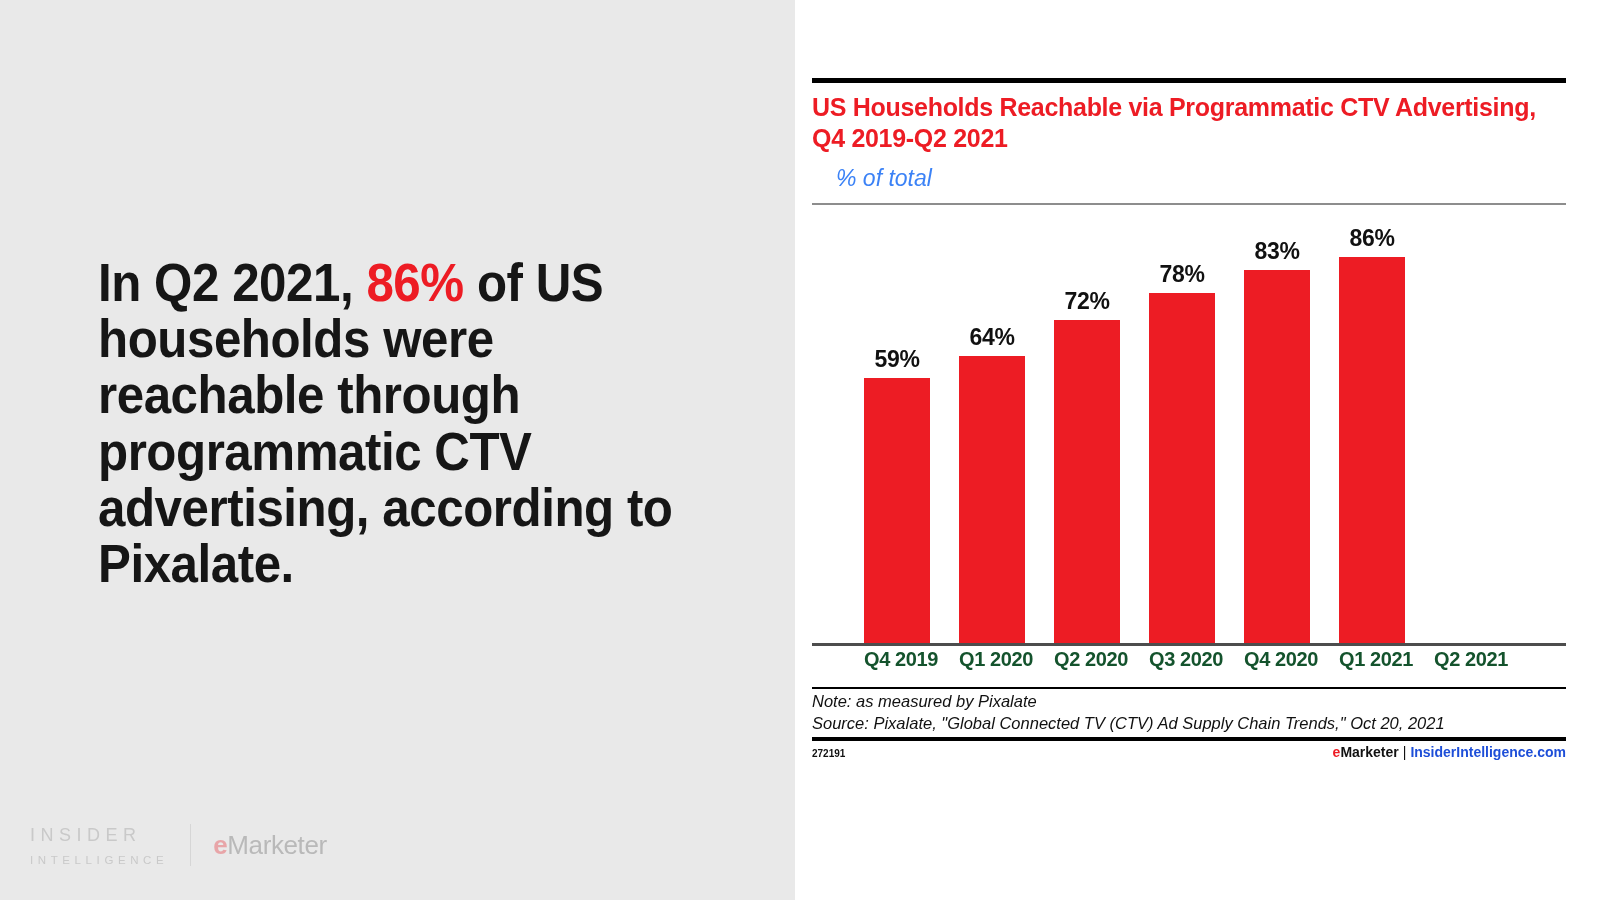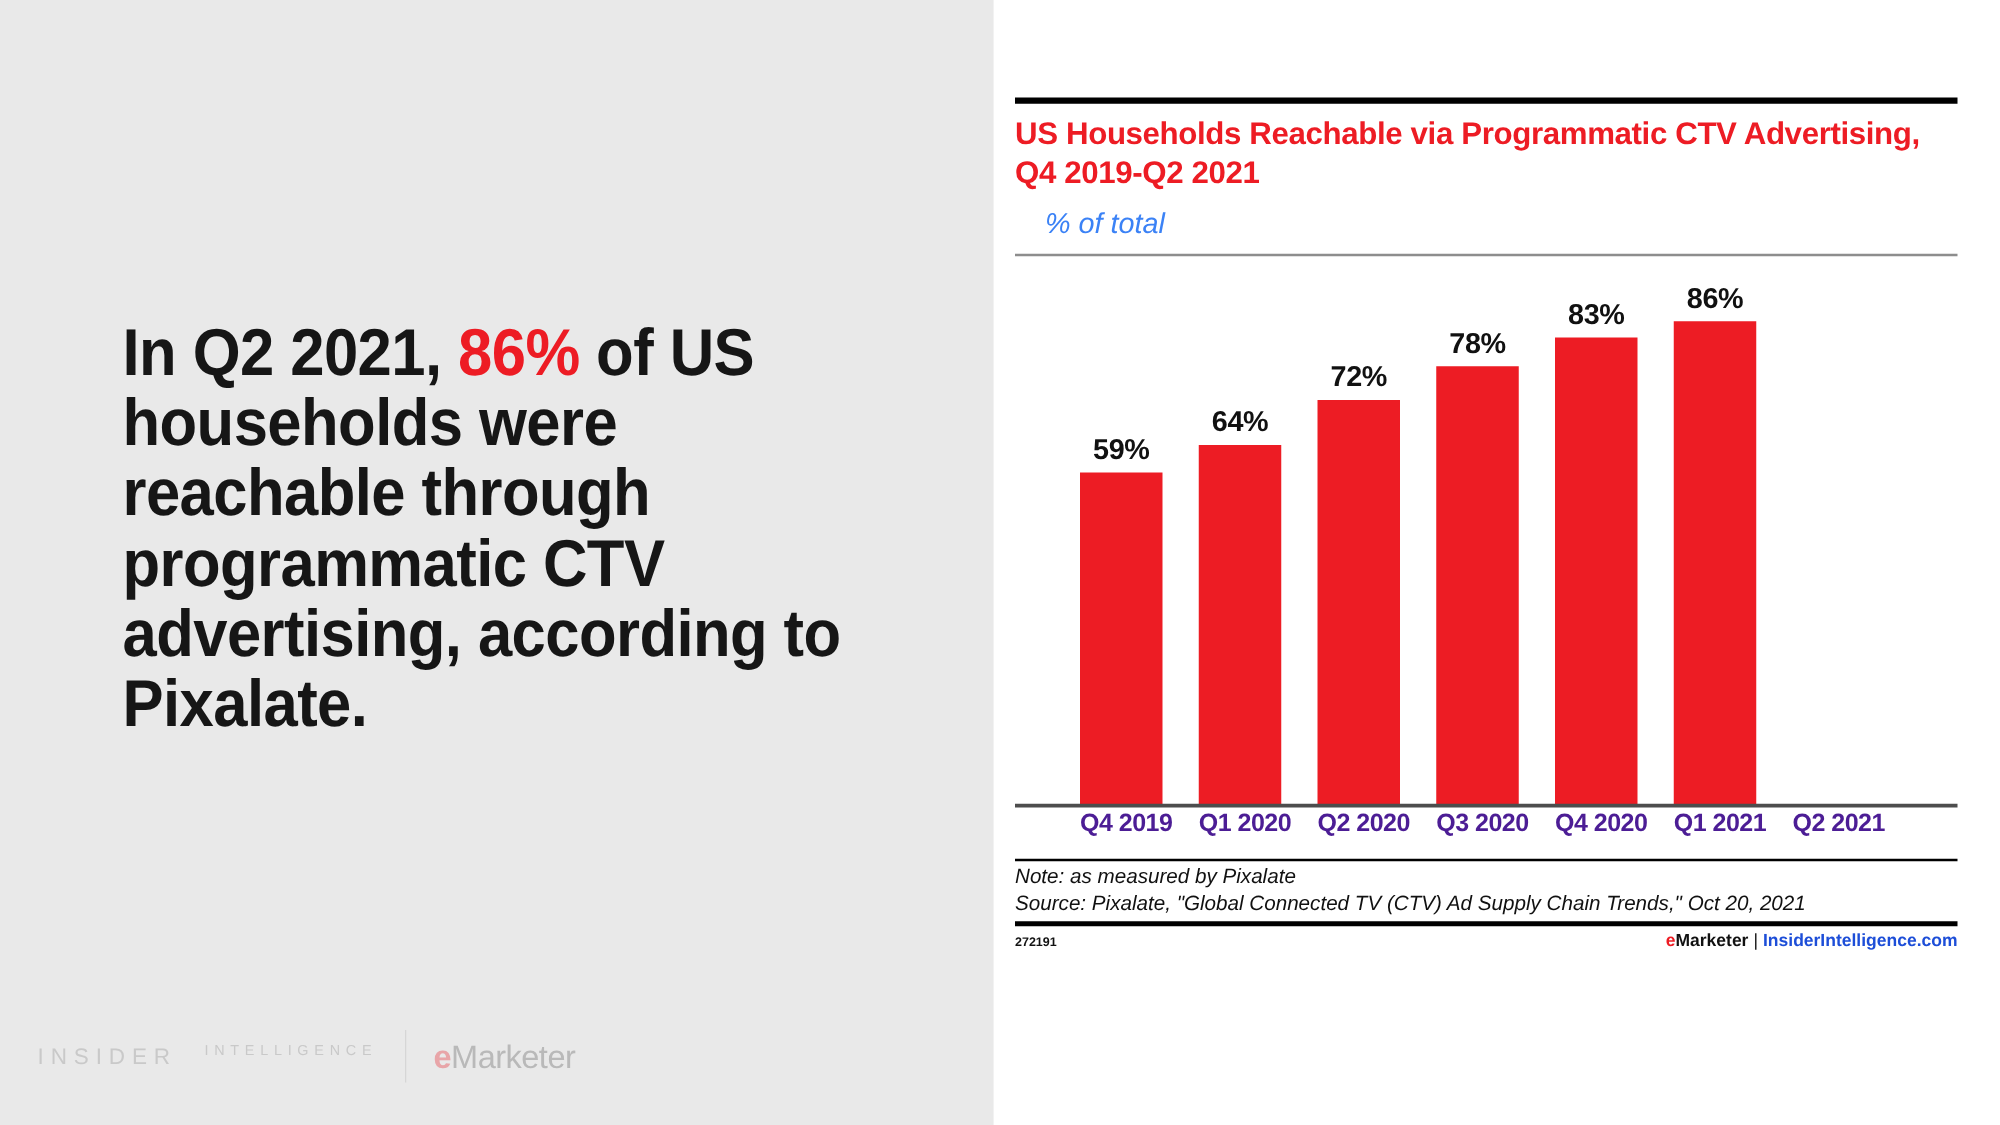--- a/index.html
+++ b/index.html
@@ -22,21 +22,21 @@
     letter-spacing:-0.5px; color:#161616;
     font-family:"Liberation Sans Narrow","Liberation Sans", sans-serif;
     transform:scaleX(0.93); transform-origin:left top;
   }
   #headline .hl{ color:#ed1c24; }
 
   #brand-lockup{
     position:absolute; left:30px; top:824px;
     display:flex; align-items:center; gap:22px;
   }
-  #insider-logo{ display:flex; flex-direction:row; gap:22px; }
+  #insider-logo{ display:flex; flex-direction:column; gap:8px; }
   #insider-logo .l1{
     font-size:18px; letter-spacing:5.5px; color:#c9c9c9; font-weight:400;
   }
   #insider-logo .l2{
     font-size:11.5px; letter-spacing:4.6px; color:#c9c9c9; font-weight:400;
   }
   #brand-divider{ width:1px; height:42px; background:#d6d6d6; }
   #emarketer-logo{
     font-size:26px; color:#b9b9b9; font-weight:400; letter-spacing:-0.4px;
   }
@@ -92,21 +92,21 @@
   #axis-line{
     position:absolute; left:17px; top:643px; width:754px; height:3px;
     background:#4d4d4d;
   }
   #xlabels{
     position:absolute; left:69px; top:648px; width:694px; height:34px;
     display:flex; gap:29px;
   }
   .xlabel{
     width:66px; text-align:left; font-size:20px; font-weight:700;
-    color:#4c1d95; letter-spacing:-0.4px; white-space:nowrap;
+    color:#14532d; letter-spacing:-0.4px; white-space:nowrap;
     font-family:"Liberation Sans Narrow","Liberation Sans", sans-serif;
   }
 
   #rule-notes{
     position:absolute; left:17px; top:687px; width:754px; height:2px;
     background:#000000;
   }
   #notes{
     position:absolute; left:17px; top:691px; width:754px;
     font-style:italic; font-size:16.5px; line-height:1.33; color:#111;

